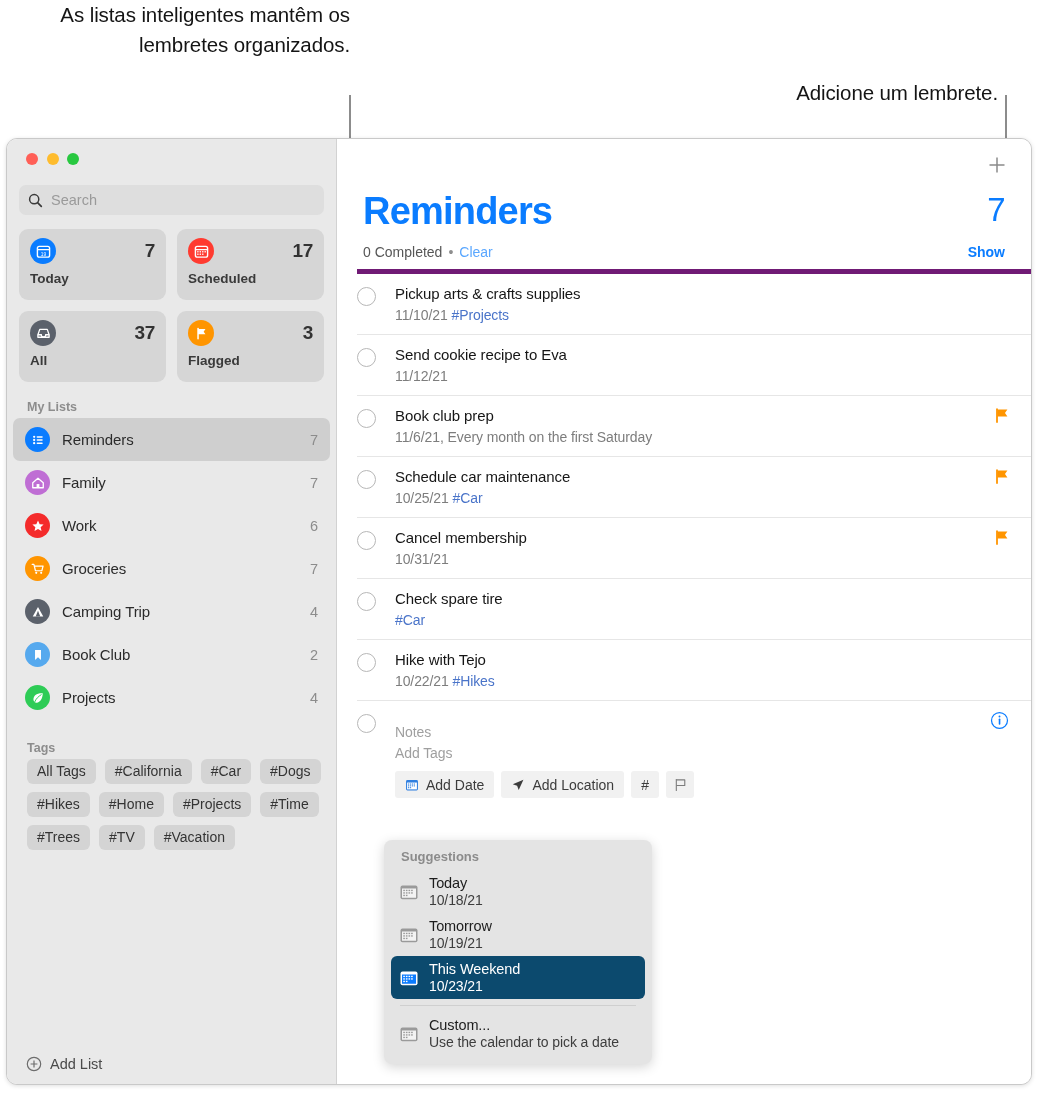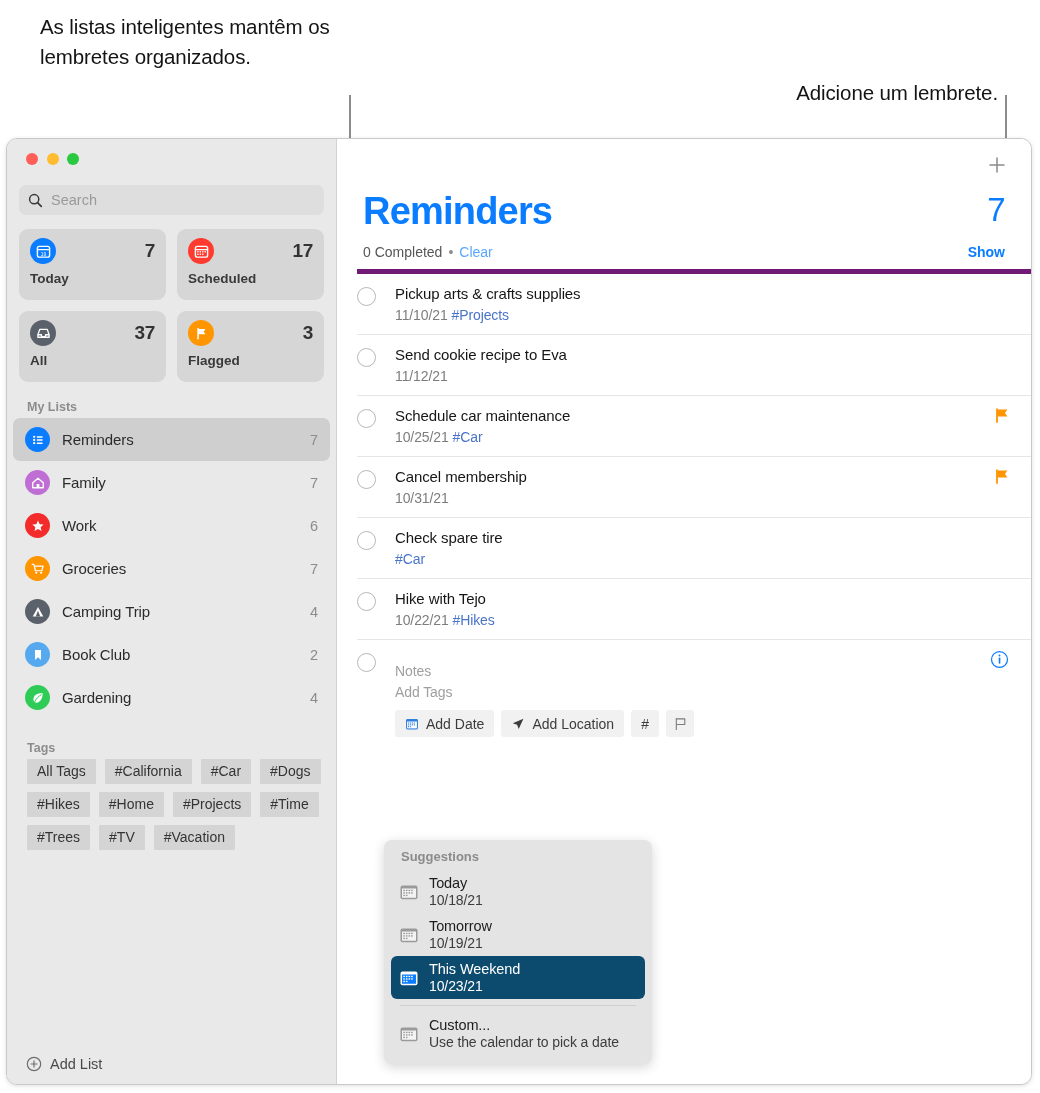--- a/index.html
+++ b/index.html
@@ -12,21 +12,21 @@
   #root { position: relative; width: 1040px; height: 1093px; }
 
   
   .callout {
     position: absolute;
     font-size: 20.5px;
     line-height: 30px;
     color: #141414;
     letter-spacing: -0.1px;
   }
-  #callout-left  { left: 40px;  top: 12px;  width: 310px; }
+  #callout-left  { left: 40px;  top: 0;  width: 310px; text-align: right; }
   #callout-right { left: 640px; top: 78px; width: 358px; text-align: right; }
 
   .leader {
     position: absolute;
     background: #8c8c8c;
   }
   #leader-left-v  { left: 349px; top: 95px;  width: 2px;  height: 224px; }
   #leader-left-h  { left: 336px; top: 317px; width: 14px; height: 2px; }
   #leader-right-v { left: 1005px; top: 95px; width: 2px;  height: 68px; }
 
@@ -126,21 +126,21 @@
   .list-count { font-size: 14.5px; color: #8c8c8c; }
 
   
   #tags-wrap {
     margin: 0 10px;
     display: flex; flex-wrap: wrap; gap: 8px 9px;
     padding-left: 10px;
   }
   .tag-chip {
     background: #d4d4d4;
-    border-radius: 1px;
+    border-radius: 6px;
     padding: 5px 10px 6px 10px;
     font-size: 14px;
     color: #343434;
     line-height: 1;
     white-space: nowrap;
   }
 
   #add-list {
     position: absolute;
     left: 0; right: 0; bottom: 0;
@@ -429,21 +429,21 @@
           <span class="list-count">2</span>
         </div>
 
         <div class="list-row">
           <div class="list-icon" style="background:#2ecc56">
             <svg width="14" height="14" viewBox="0 0 16 16" fill="#fff">
               <path d="M13.4 2.6 C6.6 2.2 2.4 5.4 2.8 10 C3.1 12.6 5 13.8 7 13.4 C10.8 12.6 13.4 8 13.4 2.6 Z"></path>
               <path d="M12 4 C8.4 6.2 5.6 9 4.2 12.6" stroke="#2ecc56" stroke-width="1.1" fill="none"></path>
             </svg>
           </div>
-          <span class="list-name">Gardening</span>
+          <span class="list-name">Projects</span>
           <span class="list-count">4</span>
         </div>
       </div>
 
       <div class="section-title" id="tags-title">Tags</div>
       <div id="tags-wrap">
         <span class="tag-chip">All Tags</span>
         <span class="tag-chip">#California</span>
         <span class="tag-chip">#Car</span>
         <span class="tag-chip">#Dogs</span>
@@ -502,20 +502,36 @@
         <div class="rem-row">
           <div class="circle"></div>
           <div class="rem-body">
             <div class="rem-title">Send cookie recipe to Eva</div>
             <div class="rem-sub">
               <span>11/12/21</span>
             </div>
           </div>
         </div>
 
+        <div class="rem-row">
+          <div class="circle"></div>
+          <div class="rem-body">
+            <div class="rem-title">Book club prep</div>
+            <div class="rem-sub">
+              <span>11/6/21,</span>
+              <span>Every month on the first Saturday</span>
+            </div>
+          </div>
+          <span class="rem-flag">
+            <svg width="14" height="15" viewBox="0 0 14 15">
+              <path d="M2 1.2 V14" stroke="#ff9500" stroke-width="1.8" stroke-linecap="round"></path>
+              <path d="M2.3 1.6 H12.4 L10 5.1 L12.4 8.6 H2.3 Z" fill="#ff9500"></path>
+            </svg>
+          </span>
+        </div>
 
         <div class="rem-row">
           <div class="circle"></div>
           <div class="rem-body">
             <div class="rem-title">Schedule car maintenance</div>
             <div class="rem-sub">
               <span>10/25/21</span>
               <span class="tag">#Car</span>
             </div>
           </div>

